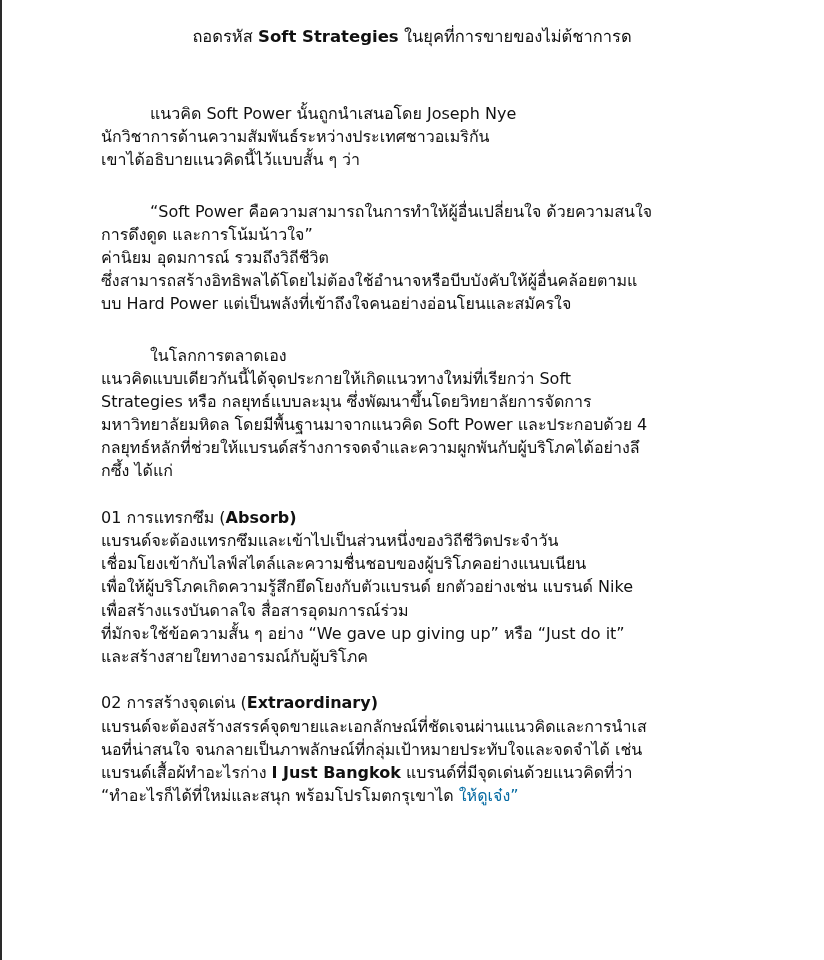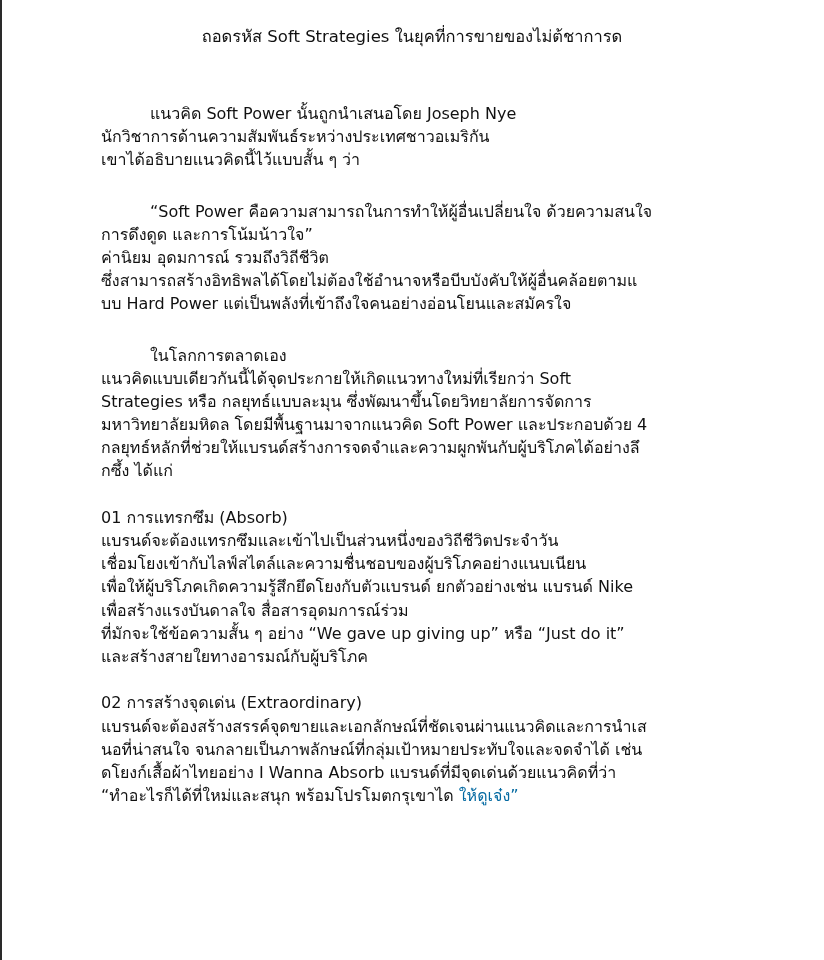--- a/index.html
+++ b/index.html
@@ -10,21 +10,21 @@
   .left-border { position: absolute; left: 0; top: 0; width: 2px; height: 960px; background: #2a2a2a; }
   .page { position: absolute; left: 101px; top: 0; width: 700px; }
   .title {
     position: absolute; left: 0; top: 26px; width: 622px; text-align: center;
     font-size: 16.5px; line-height: 22px; white-space: nowrap;
   }
   .body { position: absolute; left: 0; top: 74px; width: 700px; font-size: 16px; line-height: 23.2px; }
   .line { display: block; white-space: nowrap; height: 23.2px; }
   .indent { padding-left: 49px; margin-top: 28px; }
   .gap { height: 23.2px; display: block; }
-  b { font-weight: normal; }
+  b { font-weight: bold; }
   .muted { color: #0369a1; }
 </style>
 </head>
 <body>
 
 <div class="left-border"></div>
 
 <div class="page">
 
   <div class="title">
@@ -55,16 +55,16 @@
     <span class="line">เพื่อให้ผู้บริโภคเกิดความรู้สึกยึดโยงกับตัวแบรนด์ ยกตัวอย่างเช่น แบรนด์ Nike</span>
     <span class="line">เพื่อสร้างแรงบันดาลใจ สื่อสารอุดมการณ์ร่วม</span>
     <span class="line">ที่มักจะใช้ข้อความสั้น ๆ อย่าง  “We gave up giving up” หรือ “Just do it”</span>
     <span class="line">และสร้างสายใยทางอารมณ์กับผู้บริโภค</span>
 
     <span class="gap"></span>
 
     <span class="line"><span>02 การสร้างจุดเด่น (</span><b>Extraordinary)</b></span>
     <span class="line">แบรนด์จะต้องสร้างสรรค์จุดขายและเอกลักษณ์ที่ชัดเจนผ่านแนวคิดและการนำเส</span>
     <span class="line">นอที่น่าสนใจ จนกลายเป็นภาพลักษณ์ที่กลุ่มเป้าหมายประทับใจและจดจำได้ เช่น</span>
-    <span class="line"><span>ดโยงก์เสื้อผ้าไทยอย่าง </span><b>I Wanna Absorb</b><span> แบรนด์ที่มีจุดเด่นด้วยแนวคิดที่ว่า</span></span>
+    <span class="line"><span>แบรนด์เสื้อผ้ทำอะไรก่าง </span><b>I Just Bangkok</b><span> แบรนด์ที่มีจุดเด่นด้วยแนวคิดที่ว่า</span></span>
     <span class="line"><span>“ทำอะไรก็ได้ที่ใหม่และสนุก พร้อมโปรโมตกรุเขาได </span><span class="muted">ให้ดูเจ๋ง”</span></span>
   </div>
 </div>
 
 </body></html>

